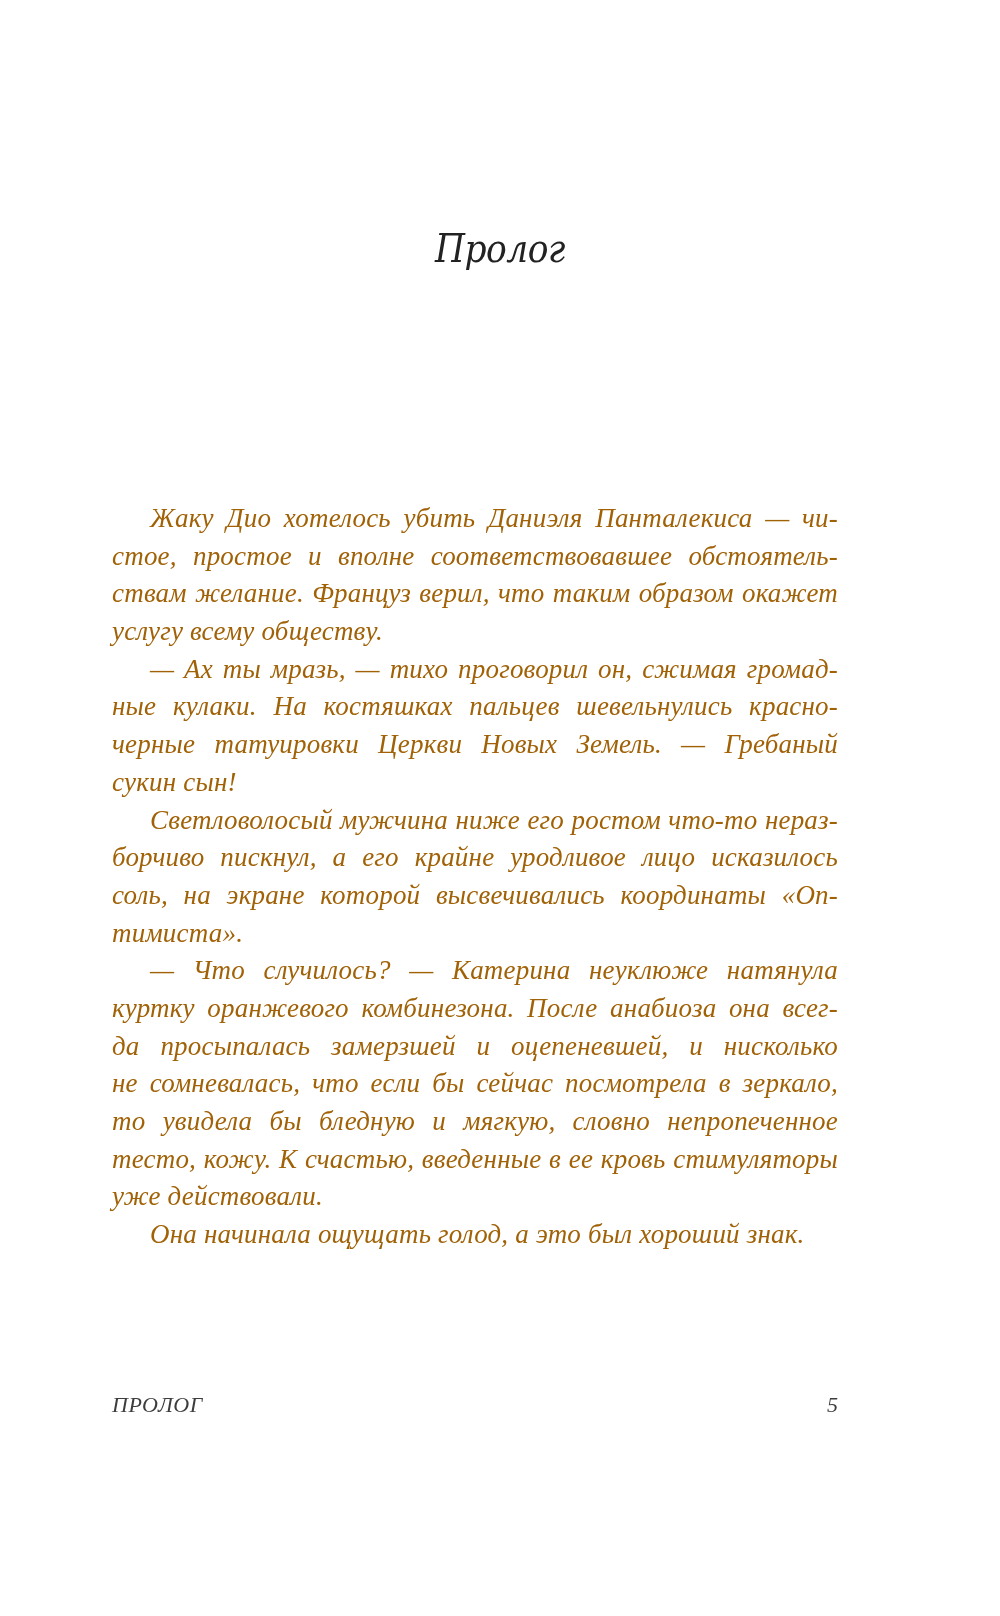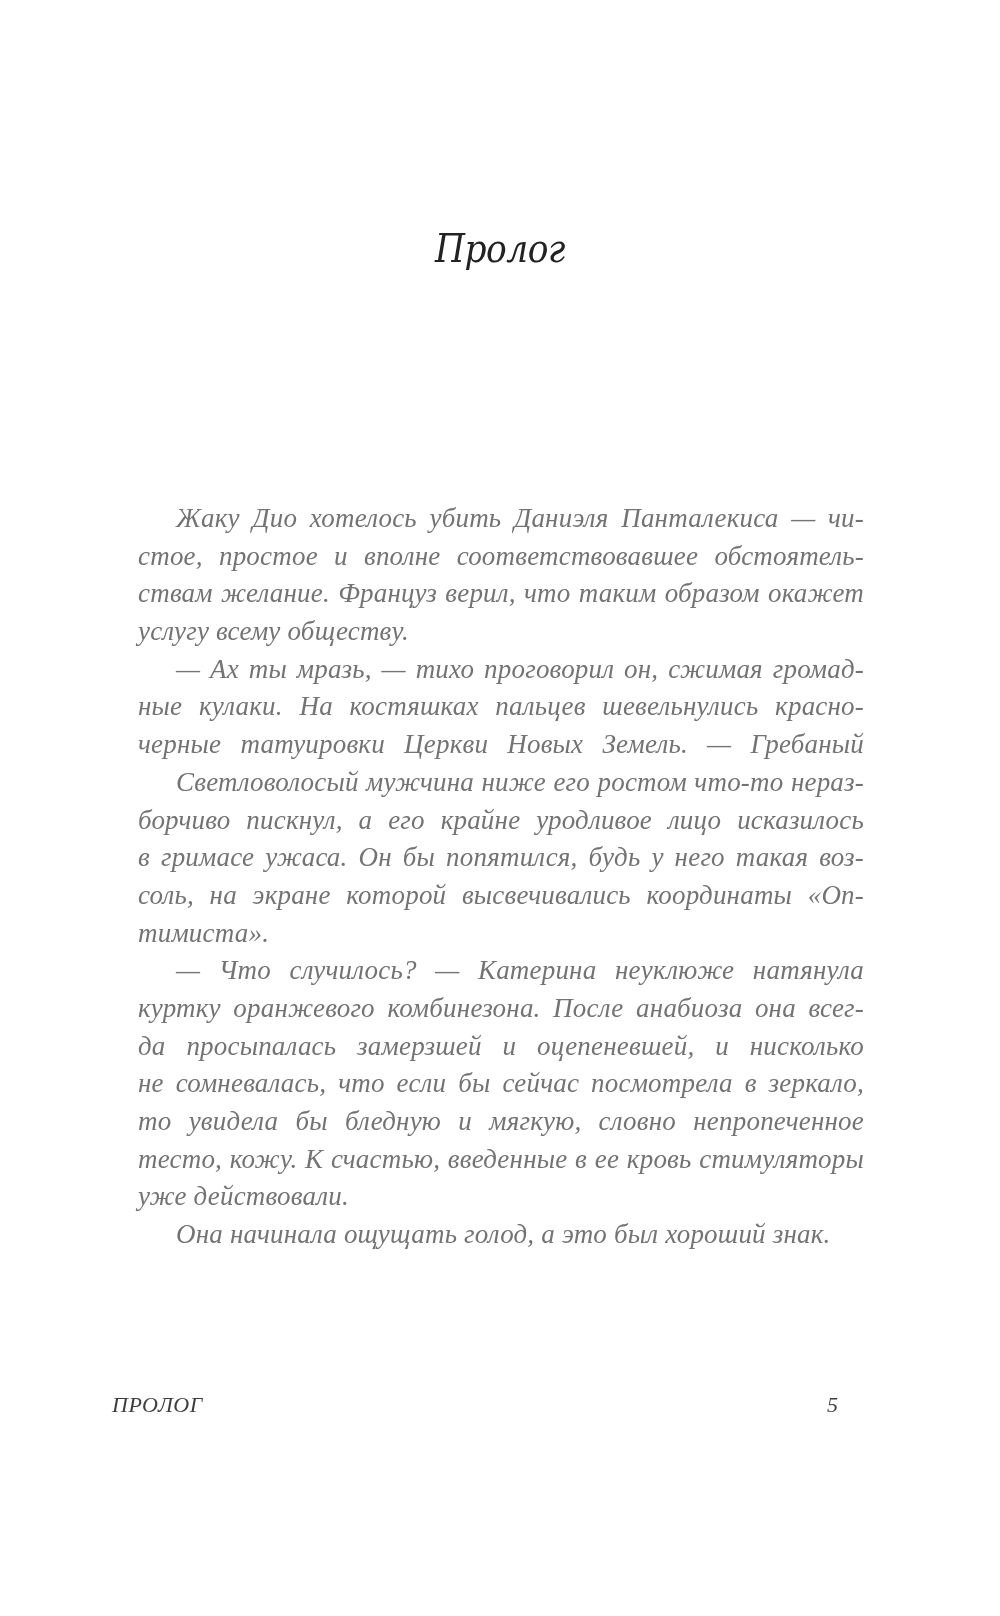--- a/index.html
+++ b/index.html
@@ -34,22 +34,21 @@
       letter-spacing: -0.5px;
       transform: scaleX(0.86);
     }
     .body-text {
       position: absolute;
       left: 112px;
       top: 500px;
       width: 726px;
       font-family: "Liberation Serif", serif;
       font-size: 27px;
-      color: #737373;
-      margin-left: 26px;
+      color: #a16207;
     }
     .line {
       display: block;
       height: 37.7px;
       line-height: 37.7px;
       white-space: nowrap;
       text-align: justify;
       text-align-last: justify;
       letter-spacing: 0.2px;
     }
@@ -94,26 +93,26 @@
       <span class="line indent">Жаку Дио хотелось убить Даниэля Панталекиса — чи-</span>
       <span class="line">стое, простое и вполне соответствовавшее обстоятель-</span>
       <span class="line">ствам желание. Француз верил, что таким образом окажет</span>
       <span class="line last">услугу всему обществу.</span>
     </div>
 
     <div>
       <span class="line indent">— Ах ты мразь, — тихо проговорил он, сжимая громад-</span>
       <span class="line">ные кулаки. На костяшках пальцев шевельнулись красно-</span>
       <span class="line">черные татуировки Церкви Новых Земель. — Гребаный</span>
+      <span class="line last">сукин сын!</span>
     </div>
 
     <div>
       <span class="line indent">Светловолосый мужчина ниже его ростом что-то нераз-</span>
       <span class="line">борчиво пискнул, а его крайне уродливое лицо исказилось</span>
-      <span class="line">в гримасе ужаса. Он бы попятился, будь у него такая воз-</span>
       <span class="line">соль, на экране которой высвечивались координаты «Оп-</span>
       <span class="line last">тимиста».</span>
     </div>
 
     <div>
       <span class="line indent">— Что случилось? — Катерина неуклюже натянула</span>
       <span class="line">куртку оранжевого комбинезона. После анабиоза она всег-</span>
       <span class="line">да просыпалась замерзшей и оцепеневшей, и нисколько</span>
       <span class="line">не сомневалась, что если бы сейчас посмотрела в зеркало,</span>
       <span class="line">то увидела бы бледную и мягкую, словно непропеченное</span>

